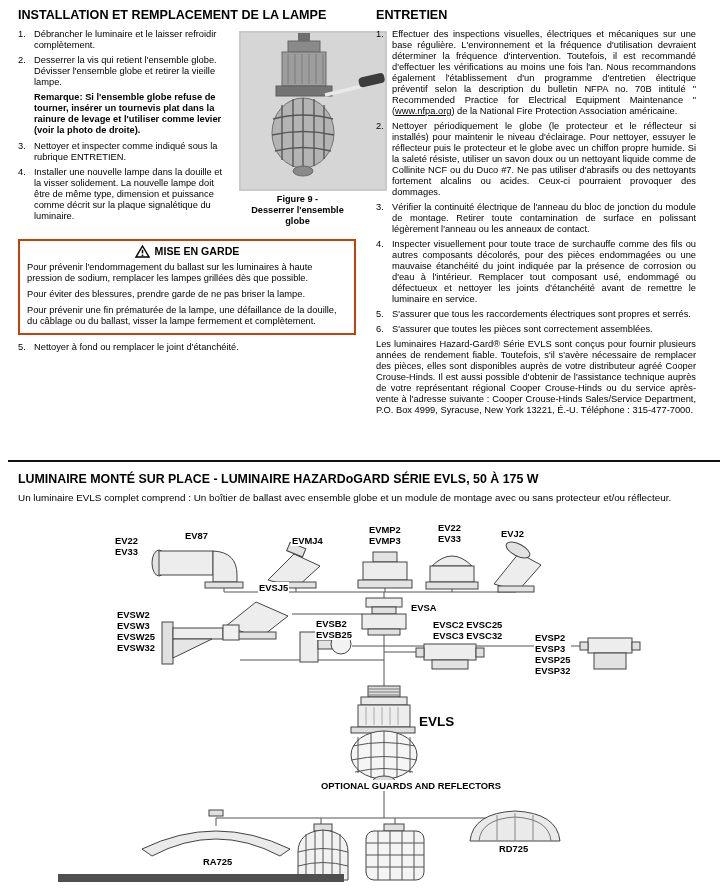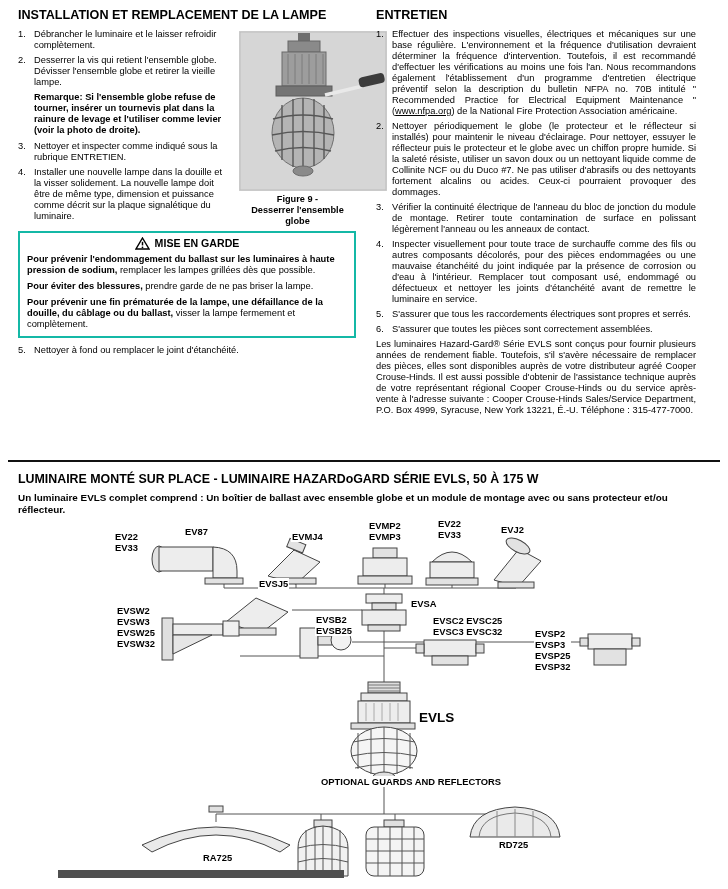--- a/index.html
+++ b/index.html
@@ -8,34 +8,34 @@
   .top{padding:8px 32px 0 18px}
   .columns{display:flex;gap:20px;min-height:448px;align-items:flex-start}
   .col{font-size:9.3px;line-height:11px}
   .col.left{width:338px;flex:none}
   .col.right{flex:1;text-align:justify}
   h1.sec,h2.sec{font-size:12.6px;line-height:14px;font-weight:bold;margin:0 0 7px;white-space:nowrap}
   h2.sec{margin-top:16px}
   .step{margin:0 0 4px 16px;text-indent:-16px}
   .step .num{display:inline-block;width:16px;text-indent:0}
   .remark{margin:3px 0 5px 16px;font-weight:bold}
-  .figure{float:right;width:117px;margin:2px 0 4px 8px}
+  .figure{float:right;width:117px;margin:2px 0 12px 8px}
   .figure svg{display:block}
   .figcap{font-size:9.2px;font-weight:bold;text-align:center;line-height:11px;margin-top:3px}
-  .warnbox{clear:both;border:2px solid #14b8a6;padding:4px 7px 1px;margin:7px 0 7px}
+  .warnbox{clear:both;border:2px solid #c2410c;padding:4px 7px 1px;margin:7px 0 7px}
   .warn-title{display:flex;justify-content:center;align-items:center;gap:5px;
               font-weight:bold;font-size:10.6px;margin-bottom:4px}
   .warnbox p{margin:0 0 5px}
-  .b{font-weight:bold}
+  .b{font-weight:normal}
   .link{text-decoration:underline}
   .col.right p.para{margin:0}
   .divider{border-top:2px solid #111;margin:4px 8px 0}
   .bottom{padding:8px 4px 0 18px}
   .bottom-title{font-size:12.4px;font-weight:bold;margin:2px 0 6px;white-space:nowrap}
-  .bottom-sub{font-size:9.9px;font-weight:bold;line-height:12px;margin:0 0 2px;max-width:690px}
+  .bottom-sub{font-size:9.9px;font-weight:normal;line-height:12px;margin:0 0 18px;max-width:690px}
   .diagram{position:relative;width:728px;height:362px;margin-left:-18px;overflow:hidden}
   .diagram svg.art{position:absolute;left:0;top:0}
   .dlabel{position:absolute;font-size:9.4px;font-weight:bold;line-height:11px;
           white-space:pre-line;background:#fff;padding:0 1px}
   .dlabel.big{font-size:13.5px;line-height:14px}
 </style>
 </head>
 <body>
 
 <div class="top">

